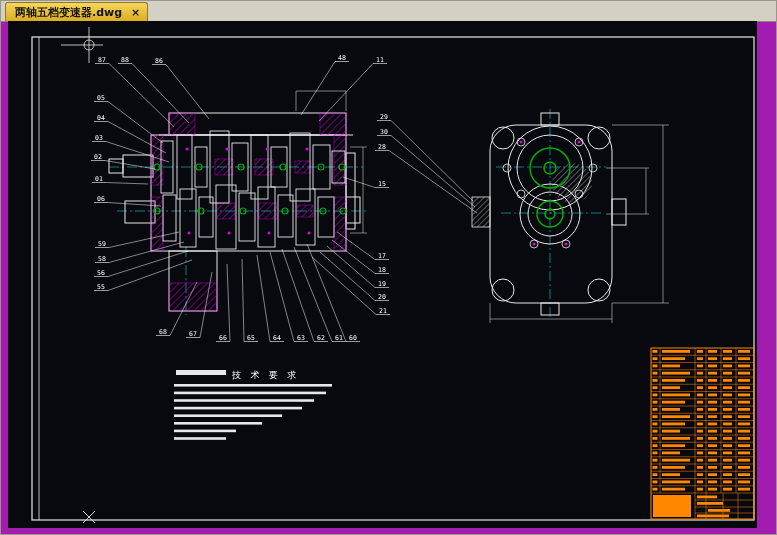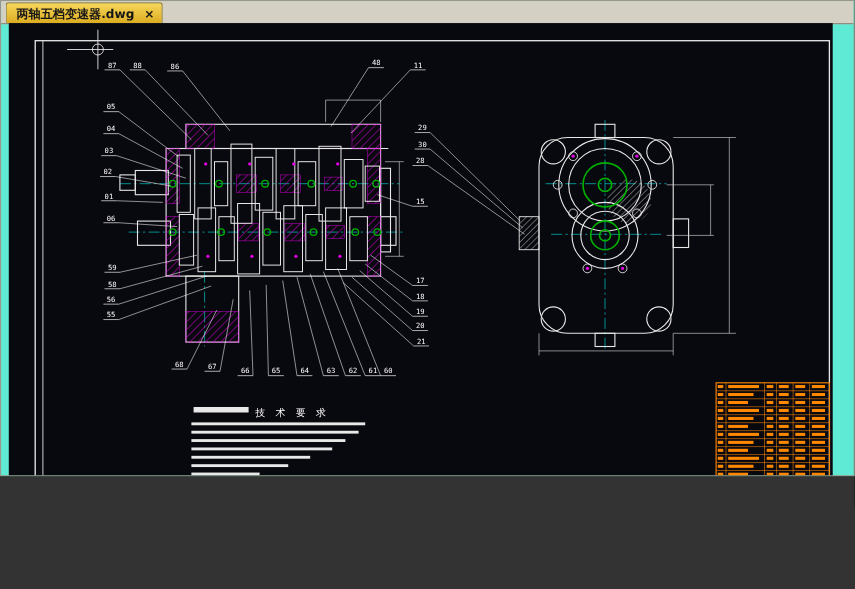--- a/index.html
+++ b/index.html
@@ -1,16 +1,16 @@
 <!DOCTYPE html>
 <html><head>
 <meta charset="utf-8">
 <style>
   html,body{margin:0;padding:0;background:#333;}
-  .window{position:relative;width:777px;height:433px;background:#5eead4;
+  .window{position:relative;width:777px;height:535px;background:#a21caf;
           font-family:"DejaVu Sans",sans-serif;box-sizing:border-box;
           border:1px solid #9a968a;overflow:hidden;}
   .titlebar{position:absolute;left:0;top:0;right:0;height:20px;background:#d4d0c4;
             border-bottom:1px solid #8a8678;display:flex;align-items:flex-end;}
   .tab{height:18px;margin-left:4px;padding:0 7px 0 9px;display:flex;align-items:center;gap:9px;
        background:linear-gradient(#f6d65c,#dcad20);border:1px solid #8a7a30;border-bottom:none;
        border-radius:3px 3px 0 0;font-size:11px;font-weight:bold;color:#151515;white-space:nowrap;}
   .tab-close{font-size:11px;font-weight:bold;cursor:pointer;line-height:1;}
   .canvas{position:absolute;left:7px;top:20px;width:749px;height:507px;background:#08080f;}
   svg{display:block;}

